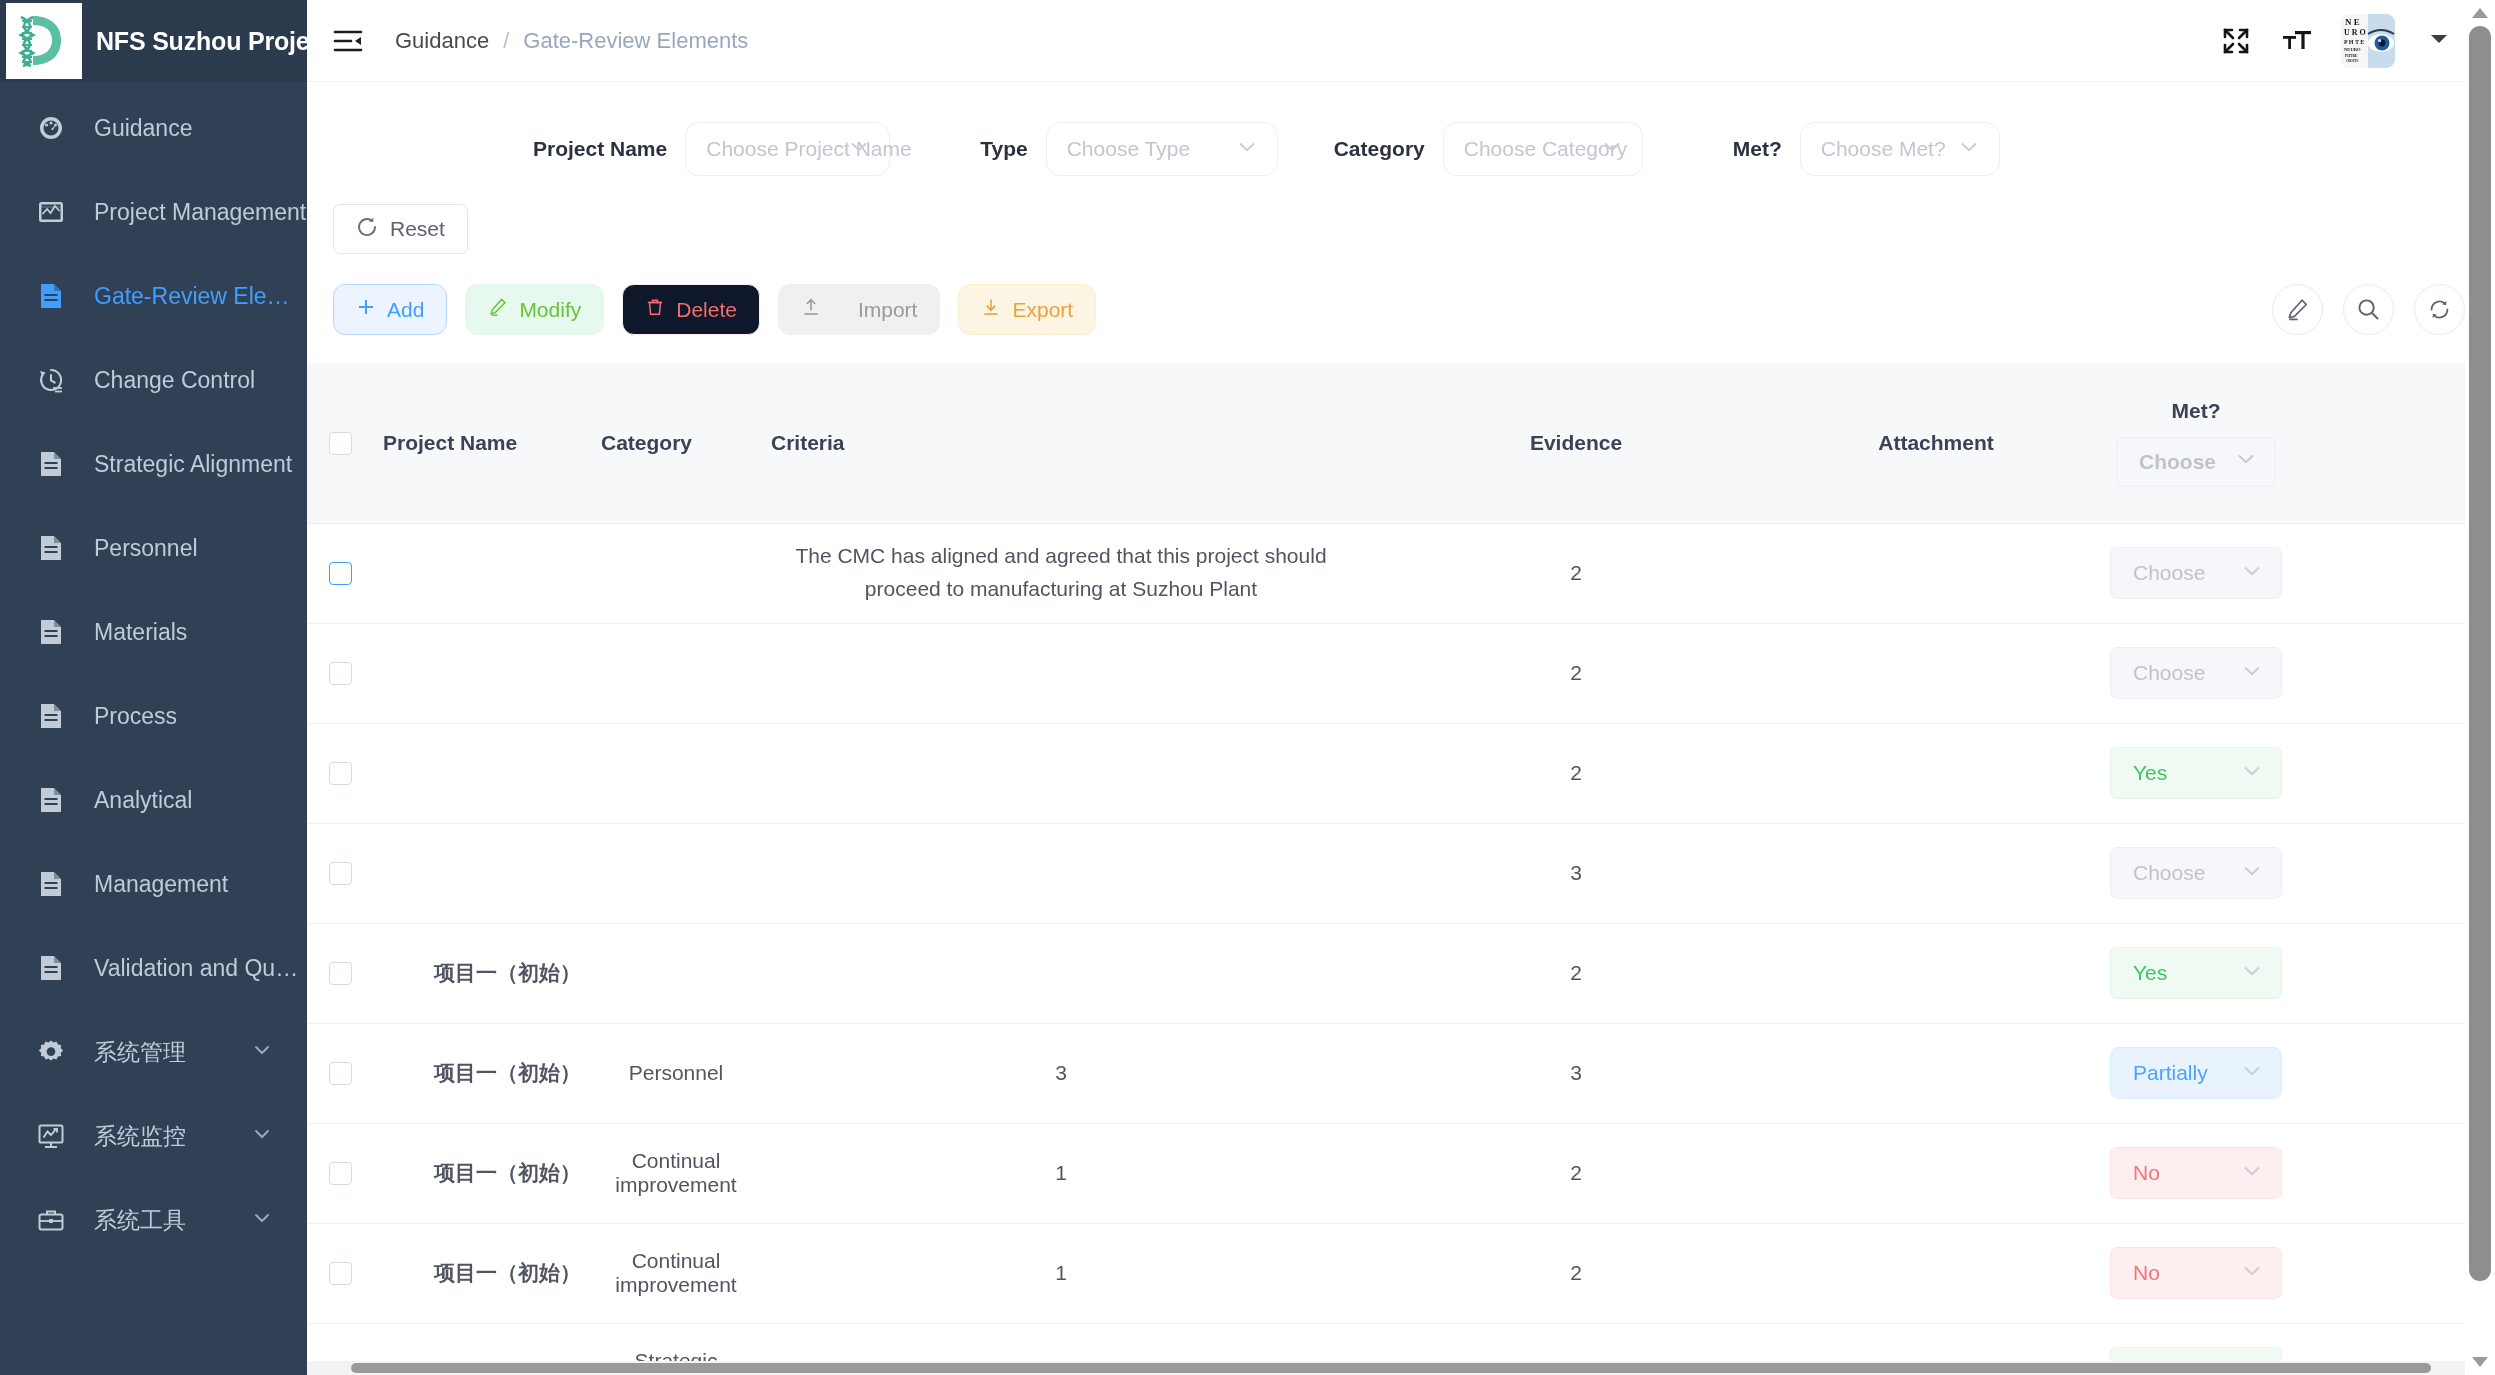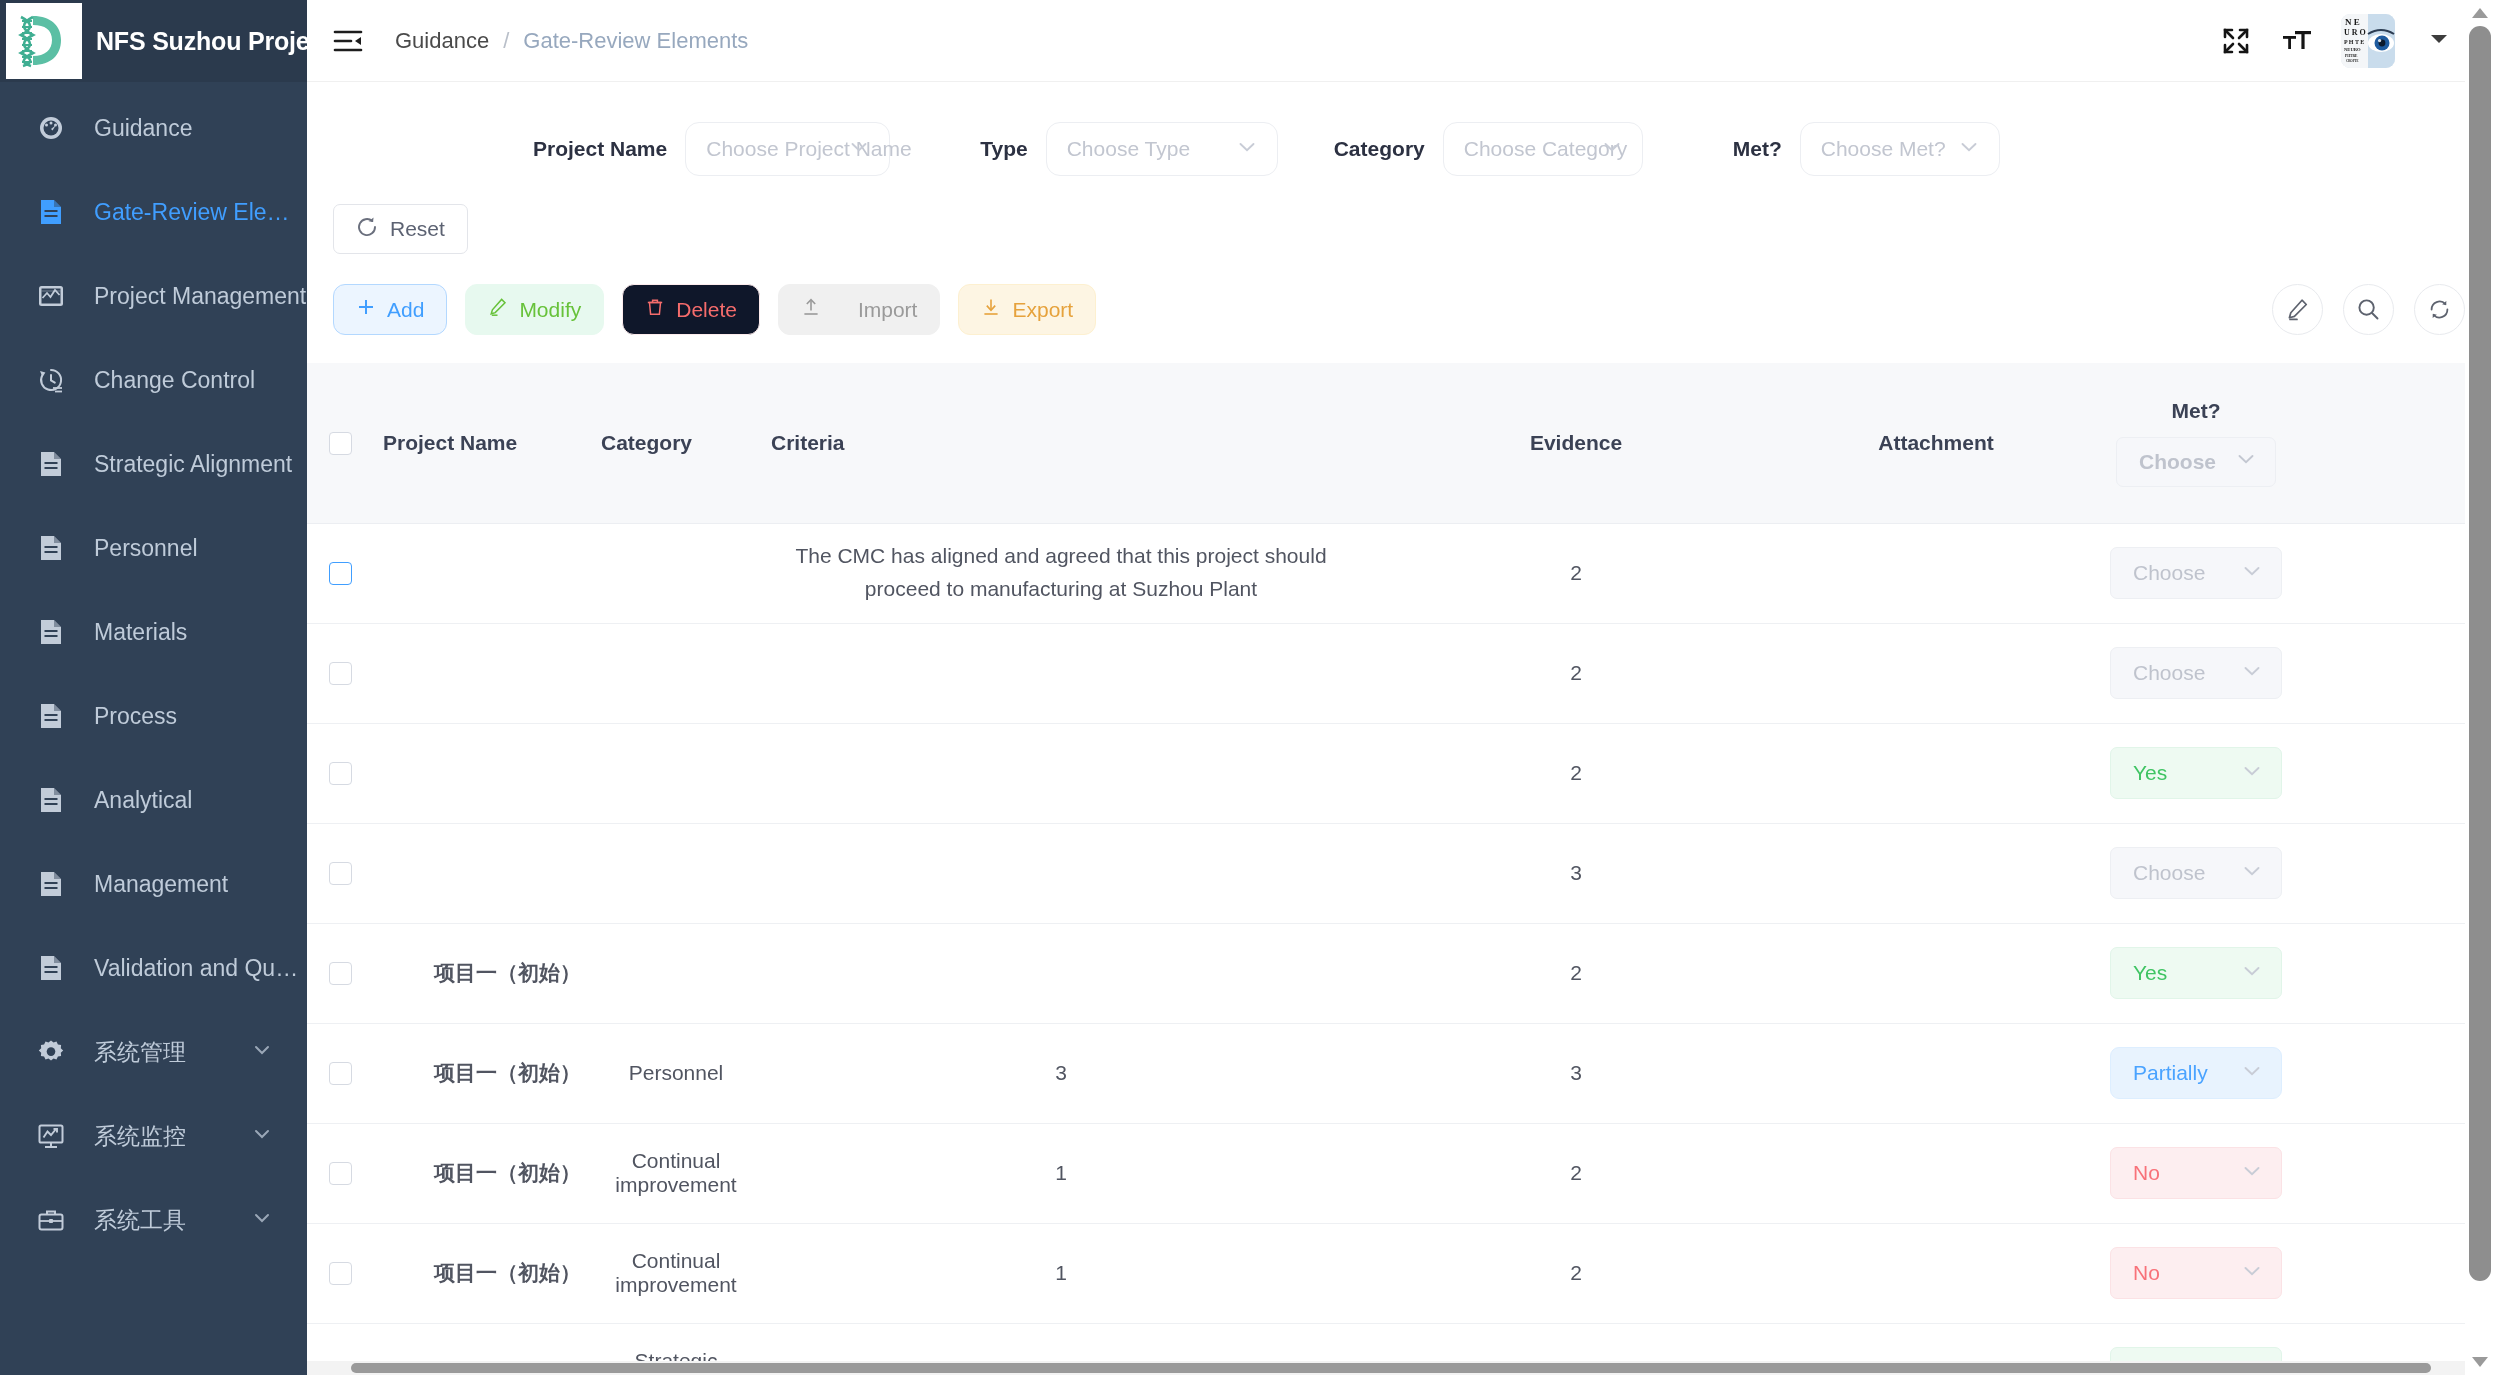--- a/index.html
+++ b/index.html
@@ -286,41 +286,41 @@
               <circle cx="15" cy="15" r="11" fill="#c2ccd9"></circle>
               <circle cx="15" cy="15" r="7.5" fill="#304156"></circle>
               <circle cx="10.5" cy="12" r="1.5" fill="#c2ccd9"></circle>
               <circle cx="15" cy="10" r="1.5" fill="#c2ccd9"></circle>
               <circle cx="19.5" cy="12" r="1.5" fill="#c2ccd9"></circle>
               <path d="M15 16 L20 12 L16.6 17.6 Z" fill="#c2ccd9"></path>
             </svg>
           </span>
           <span class="nav-label">Guidance</span>
         </div>
+        <div class="nav-item">
+          <span class="nav-ico">
+            <svg width="30" height="30" viewBox="0 0 30 30">
+              <rect x="3" y="5" width="24" height="20" rx="2.5" fill="#c2ccd9"></rect>
+              <rect x="5.5" y="7.5" width="19" height="15" fill="#304156"></rect>
+              <path d="M6.5 17 L11 12 L14.5 16 L19 9 L23.5 14" stroke="#c2ccd9" stroke-width="1.8" fill="none"></path>
+              <line x1="5.5" y1="10" x2="24.5" y2="10" stroke="#c2ccd9" stroke-width="0.9" opacity="0.5"></line>
+            </svg>
+          </span>
+          <span class="nav-label">Project Management</span>
+        </div>
         <div class="nav-item active">
           <span class="nav-ico">
             <svg width="30" height="30" viewBox="0 0 30 30">
               <path d="M5 3 H18 L25 10 V27 H5 Z" fill="#409EFF"></path>
               <path d="M18 3 L25 10 H18 Z" fill="#304156" opacity="0.45"></path>
               <rect x="8.5" y="13" width="13" height="2" fill="#304156"></rect>
               <rect x="8.5" y="18" width="13" height="2" fill="#304156"></rect>
             </svg>
           </span>
           <span class="nav-label">Gate-Review Ele…</span>
-        </div>
-        <div class="nav-item">
-          <span class="nav-ico">
-            <svg width="30" height="30" viewBox="0 0 30 30">
-              <rect x="3" y="5" width="24" height="20" rx="2.5" fill="#c2ccd9"></rect>
-              <rect x="5.5" y="7.5" width="19" height="15" fill="#304156"></rect>
-              <path d="M6.5 17 L11 12 L14.5 16 L19 9 L23.5 14" stroke="#c2ccd9" stroke-width="1.8" fill="none"></path>
-              <line x1="5.5" y1="10" x2="24.5" y2="10" stroke="#c2ccd9" stroke-width="0.9" opacity="0.5"></line>
-            </svg>
-          </span>
-          <span class="nav-label">Project Management</span>
         </div>
         <div class="nav-item">
           <span class="nav-ico">
             <svg width="30" height="30" viewBox="0 0 30 30">
               <path d="M15 5 A10 10 0 1 1 6.2 10.4" stroke="#c2ccd9" stroke-width="2" fill="none" stroke-linecap="round"></path>
               <path d="M4 6 L9.4 7.5 L6.5 12 Z" fill="#c2ccd9"></path>
               <path d="M15 10 V15.4 L18.8 17.6" stroke="#c2ccd9" stroke-width="2" fill="none" stroke-linecap="round"></path>
               <line x1="17" y1="23" x2="26" y2="23" stroke="#c2ccd9" stroke-width="1.8"></line>
               <line x1="19" y1="26.5" x2="26" y2="26.5" stroke="#c2ccd9" stroke-width="1.8"></line>
             </svg>

